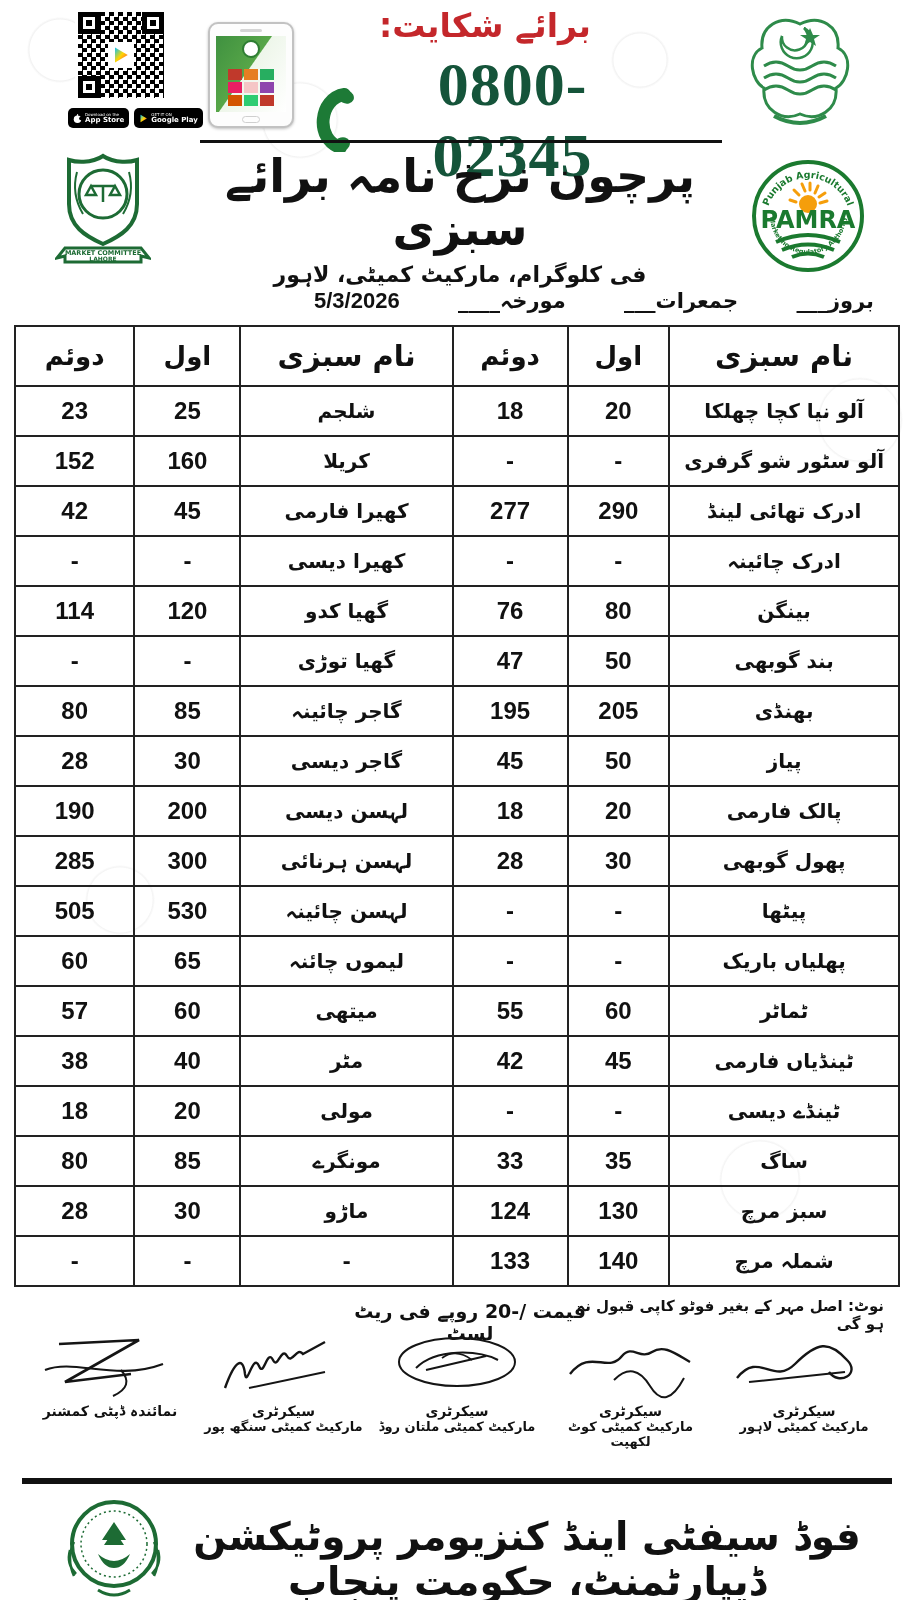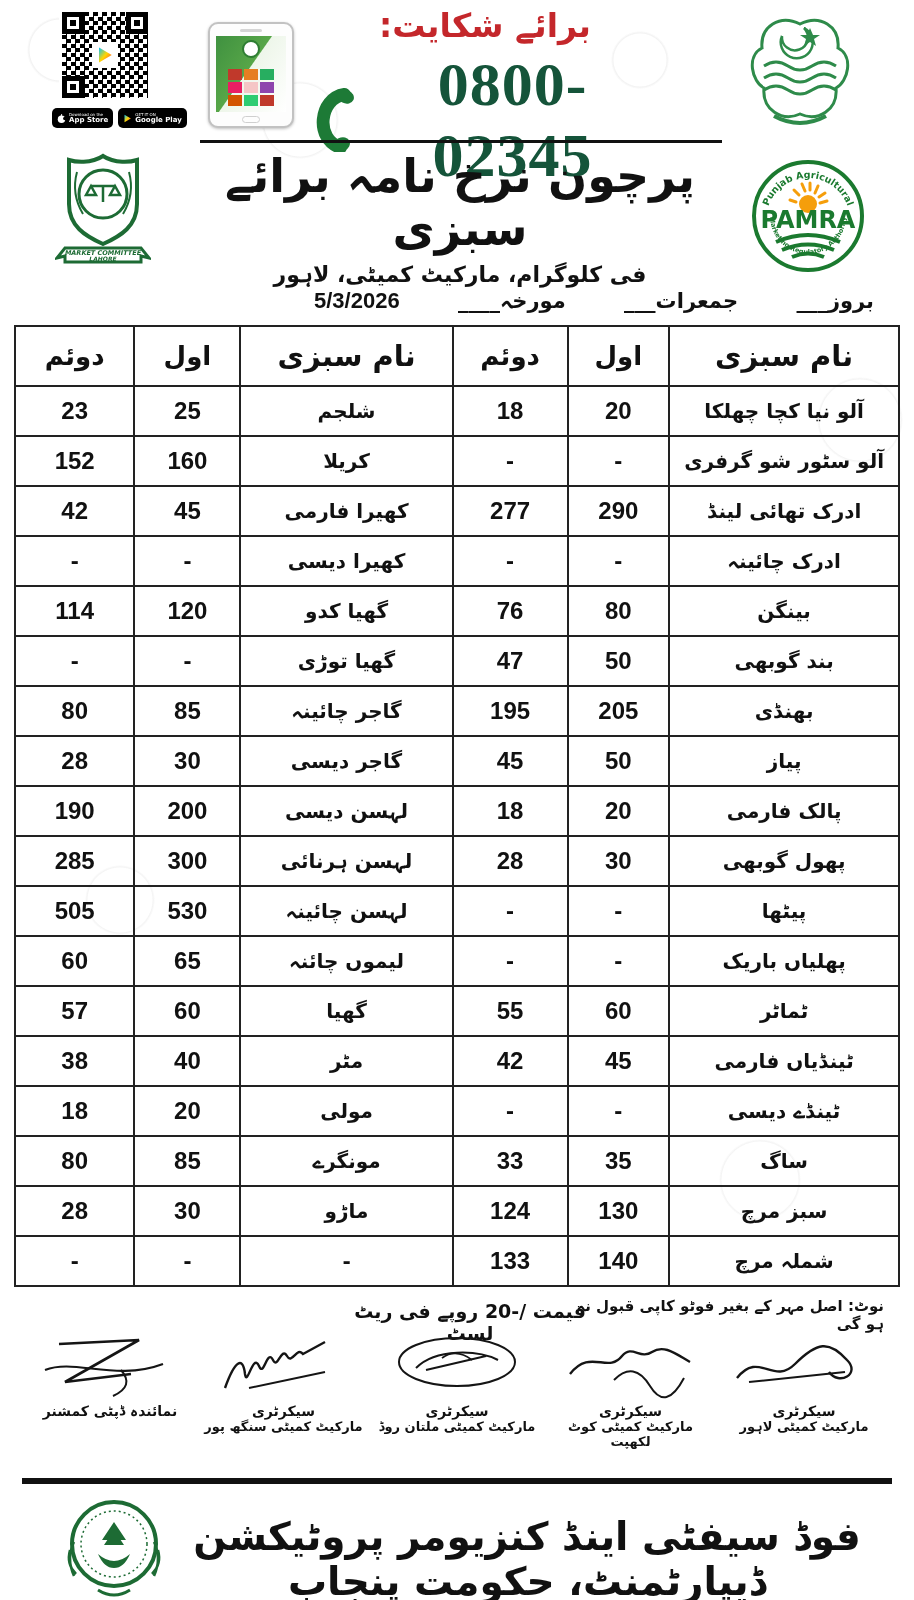--- a/index.html
+++ b/index.html
@@ -16,21 +16,21 @@
       radial-gradient(circle 40px at 300px 120px, transparent 36px, #f2f2f2 37px, transparent 39px),
       radial-gradient(circle 30px at 640px 60px, transparent 26px, #f1f1f1 27px, transparent 29px),
       radial-gradient(circle 44px at 860px 420px, transparent 40px, #f3f3f3 41px, transparent 43px),
       radial-gradient(circle 36px at 120px 900px, transparent 32px, #f3f3f3 33px, transparent 35px),
       radial-gradient(circle 42px at 760px 1180px, transparent 38px, #f3f3f3 39px, transparent 41px);
     opacity:.9;
   }
 
   
   .header{ position:absolute; top:0; left:0; width:100%; height:145px; }
-  .qr-wrap{ position:absolute; left:52px; top:12px; width:150px; }
+  .qr-wrap{ position:absolute; left:68px; top:12px; width:150px; }
   .qr{
     position:relative; width:86px; height:86px; margin-left:10px;
     background: repeating-conic-gradient(#000 0% 25%, #fff 0% 50%) 0 0/9px 9px;
     outline:3px solid #fff;
   }
   .qr .finder{ position:absolute; width:22px; height:22px; border:5px solid #000; background:#fff; }
   .qr .finder i{ position:absolute; inset:3px; background:#000; display:block; }
   .qr .f-tl{ top:0; left:0; } .qr .f-tr{ top:0; right:0; } .qr .f-bl{ bottom:0; left:0; }
   .qr .center-logo{ position:absolute; top:50%; left:50%; transform:translate(-50%,-50%);
     width:26px; height:26px; background:#fff; display:flex; align-items:center; justify-content:center; }
@@ -59,21 +59,21 @@
   .complaint-label{ color:#c4272b; font-weight:bold; font-size:33px; direction:rtl; letter-spacing:-1px; }
   .phone-row{ display:flex; align-items:center; justify-content:center; gap:4px; margin-top:4px; }
   .phone-number{ color:#15543a; font-weight:bold; font-size:62px; font-family:"Liberation Serif", serif; letter-spacing:1px; }
 
   .punjab-logo{ position:absolute; right:58px; top:10px; }
 
   .header-rule{ position:absolute; top:140px; left:200px; width:522px; height:3px; background:#111; }
 
   
   .title-section{ position:absolute; top:150px; left:0; width:100%; height:135px; }
-  .mc-crest{ position:absolute; left:55px; top:2px;font-style:italic; }
+  .mc-crest{ position:absolute; left:55px; top:2px; }
   .titles{ position:absolute; left:180px; width:560px; text-align:center; direction:rtl; }
   .main-title{ font-size:46px; font-weight:bold; letter-spacing:-1px; line-height:1.15; }
   .sub-title{ font-size:22px; font-weight:bold; margin-top:6px; }
   .pamra-logo{ position:absolute; right:48px; top:8px; }
 
   
   .date-line{ position:absolute; top:288px; right:40px; width:560px;
     direction:rtl; display:flex; justify-content:space-between; align-items:baseline; }
   .date-line .u{ font-size:21px; font-weight:bold; }
   .date-line .dt{ font-size:22px; font-weight:bold; font-family:"Liberation Sans", sans-serif; direction:ltr; }
@@ -397,21 +397,21 @@
       <td class="num">-</td>
       <td class="name">لیموں چائنہ</td>
       <td class="num">65</td>
       <td class="num">60</td>
     </tr>
 
     <tr>
       <td class="name">ٹماٹر</td>
       <td class="num">60</td>
       <td class="num">55</td>
-      <td class="name">گھیا</td>
+      <td class="name">میتھی</td>
       <td class="num">60</td>
       <td class="num">57</td>
     </tr>
 
     <tr>
       <td class="name">ٹینڈیاں فارمی</td>
       <td class="num">45</td>
       <td class="num">42</td>
       <td class="name">مٹر</td>
       <td class="num">40</td>

